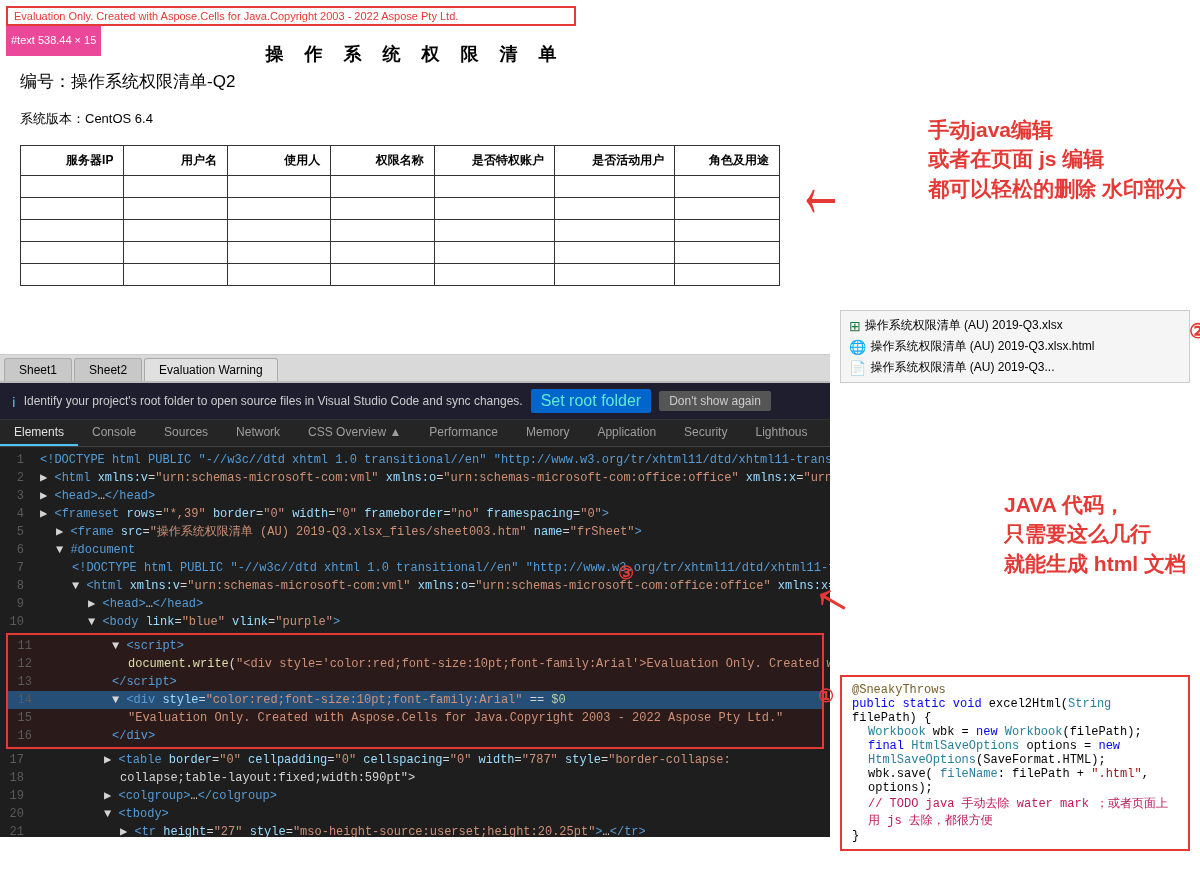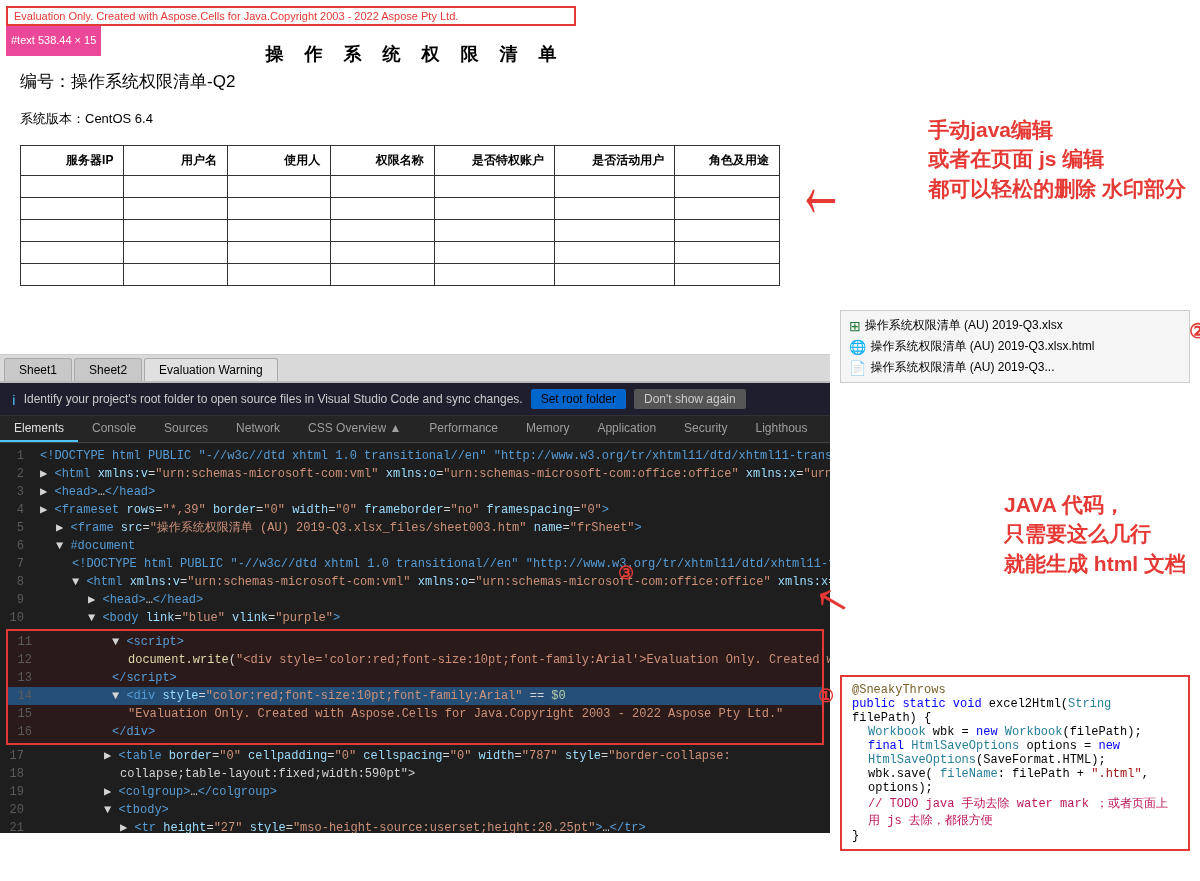--- a/index.html
+++ b/index.html
@@ -125,24 +125,24 @@
     }
 
     .vscode-icon {
       color: #4fc3f7;
       font-size: 14px;
       flex-shrink: 0;
     }
 
     .btn-set-root {
       background: #0066cc;
-      color: #000000;
+      color: #5eead4;
       border: none;
       padding: 3px 10px;
-      font-size: 12px;
+      font-size: 16px;
       cursor: pointer;
       border-radius: 2px;
     }
 
     .btn-dont-show {
       background: #555;
       color: #ccc;
       border: none;
       padding: 3px 10px;
       font-size: 12px;

